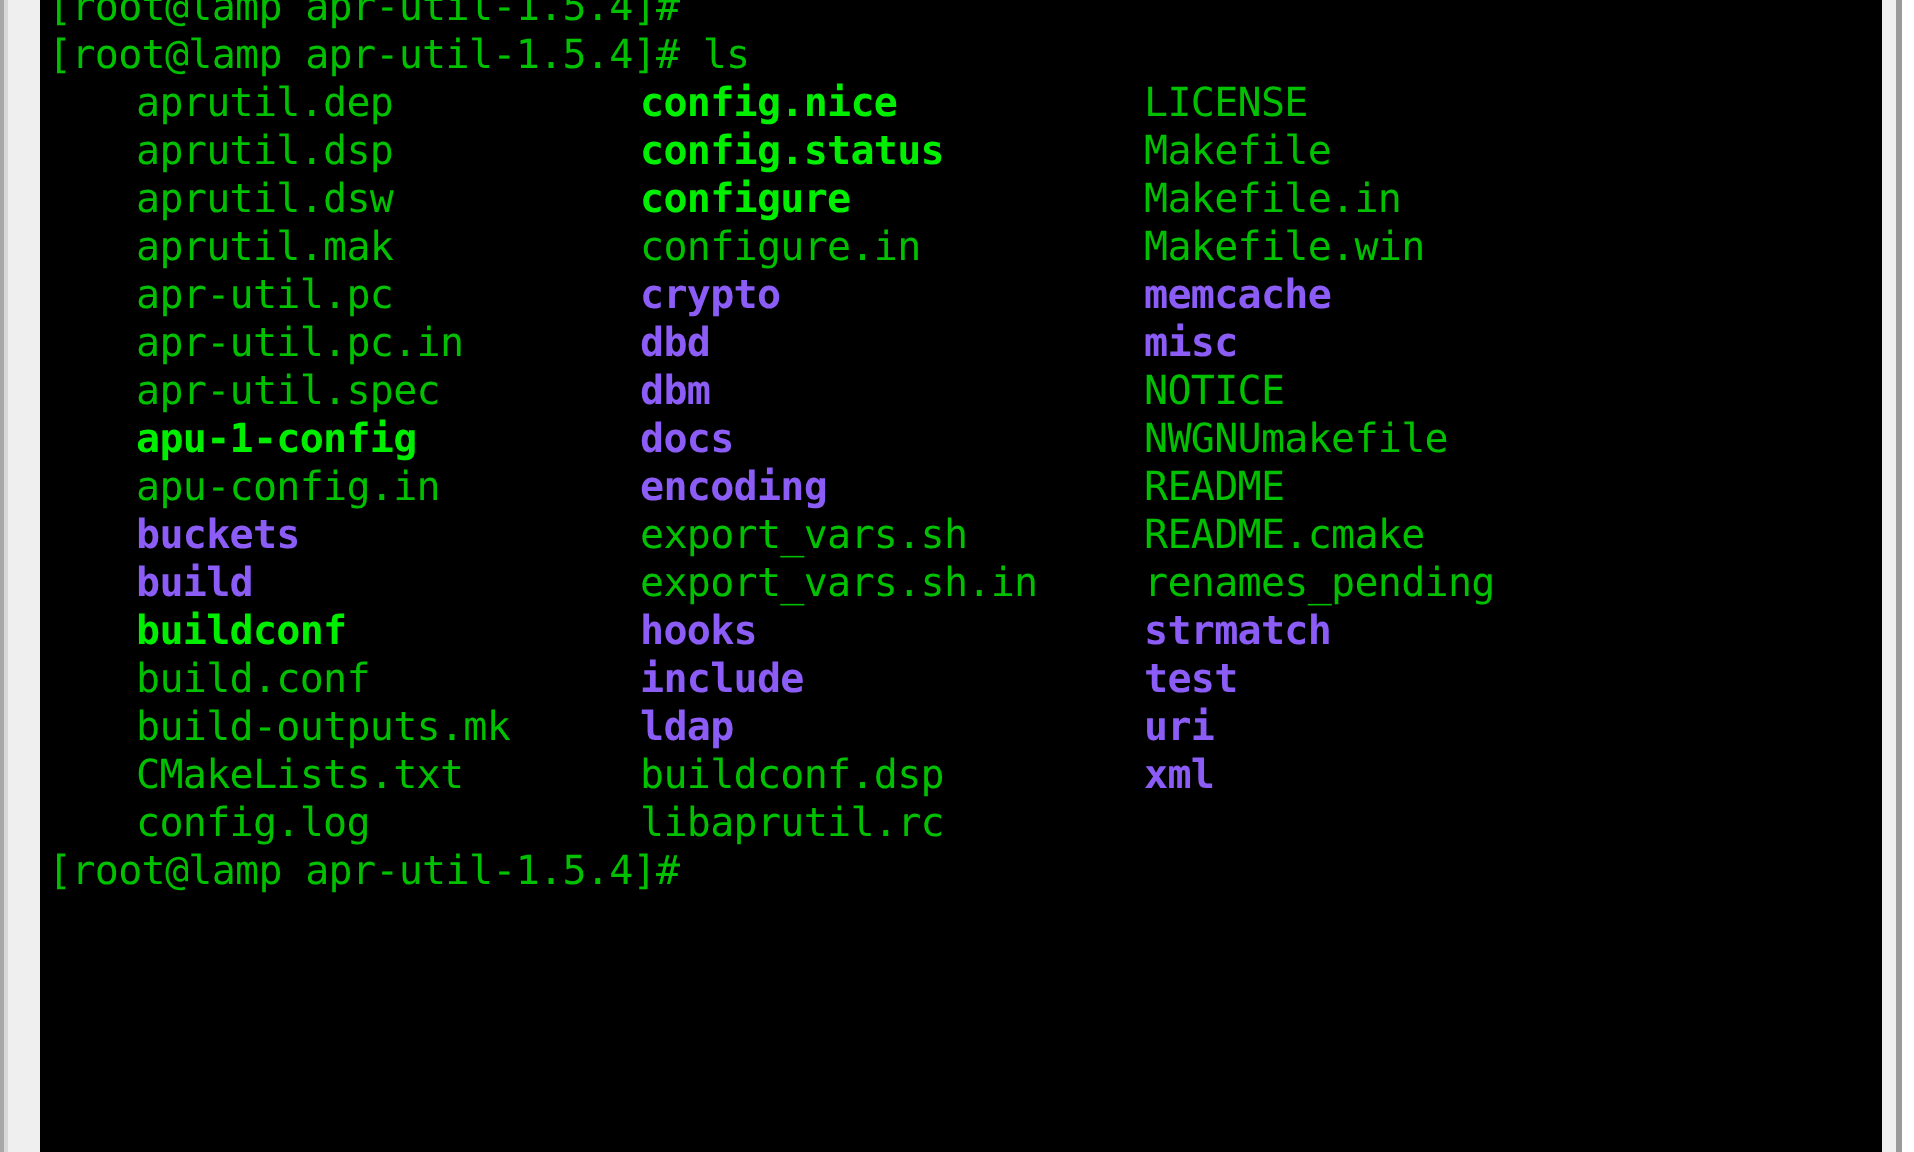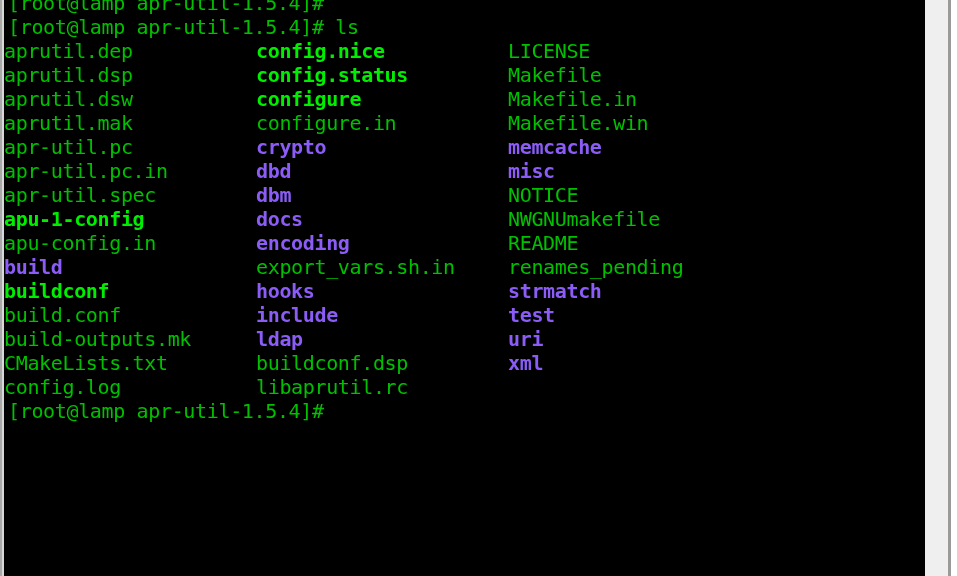--- a/index.html
+++ b/index.html
@@ -37,21 +37,21 @@
     position: absolute;
     top: 0;
     left: 0;
     width: 4px;
     height: 576px;
     background: linear-gradient(to right, #a8a8a8 0px, #a8a8a8 2px, #d8d8d8 2px, #d8d8d8 4px);
   }
   #terminal {
     position: absolute;
     top: 0;
-    left: 4px;
+    left: 20px;
     width: 921px;
     height: 576px;
     background: #000000;
     overflow: hidden;
   }
   .term-inner {
     position: absolute;
     top: -9px;
     left: 0;
     padding: 0;
@@ -66,21 +66,21 @@
     color: #00c000;
   }
   .line .cell {
     display: inline-block;
     width: 252px;
     vertical-align: top;
     overflow: visible;
   }
   .line .cell:last-child { width: auto; }
   .prompt-line { color: #00c000; padding-left: 4px; }
-  .ls-line { padding-left: 0; }
+  .ls-line { padding-left: 0; margin-left: 48px; }
 
   
   .f-file { color: #00c000; font-weight: normal; }
   .f-exec { color: #00ee00; font-weight: bold; }
   .f-dir  { color: #8b5cf6; font-weight: bold; }
 </style>
 </head>
 <body>
 
 <div id="screen" style="background: rgb(239, 239, 239);">
@@ -93,20 +93,21 @@
         <div class="line prompt-line">[root@lamp apr-util-1.5.4]# ls</div>
         <div class="line ls-line"><span class="cell f-file">aprutil.dep       </span><span class="cell f-exec">config.nice       </span><span class="cell f-file">LICENSE</span></div>
         <div class="line ls-line"><span class="cell f-file">aprutil.dsp       </span><span class="cell f-exec">config.status     </span><span class="cell f-file">Makefile</span></div>
         <div class="line ls-line"><span class="cell f-file">aprutil.dsw       </span><span class="cell f-exec">configure         </span><span class="cell f-file">Makefile.in</span></div>
         <div class="line ls-line"><span class="cell f-file">aprutil.mak       </span><span class="cell f-file">configure.in      </span><span class="cell f-file">Makefile.win</span></div>
         <div class="line ls-line"><span class="cell f-file">apr-util.pc       </span><span class="cell f-dir">crypto            </span><span class="cell f-dir">memcache</span></div>
         <div class="line ls-line"><span class="cell f-file">apr-util.pc.in    </span><span class="cell f-dir">dbd               </span><span class="cell f-dir">misc</span></div>
         <div class="line ls-line"><span class="cell f-file">apr-util.spec     </span><span class="cell f-dir">dbm               </span><span class="cell f-file">NOTICE</span></div>
         <div class="line ls-line"><span class="cell f-exec">apu-1-config      </span><span class="cell f-dir">docs              </span><span class="cell f-file">NWGNUmakefile</span></div>
         <div class="line ls-line"><span class="cell f-file">apu-config.in     </span><span class="cell f-dir">encoding          </span><span class="cell f-file">README</span></div>
+        <div class="line ls-line"><span class="cell f-dir">buckets           </span><span class="cell f-file">export_vars.sh    </span><span class="cell f-file">README.cmake</span></div>
         <div class="line ls-line"><span class="cell f-dir">build             </span><span class="cell f-file">export_vars.sh.in </span><span class="cell f-file">renames_pending</span></div>
         <div class="line ls-line"><span class="cell f-exec">buildconf         </span><span class="cell f-dir">hooks             </span><span class="cell f-dir">strmatch</span></div>
         <div class="line ls-line"><span class="cell f-file">build.conf        </span><span class="cell f-dir">include           </span><span class="cell f-dir">test</span></div>
         <div class="line ls-line"><span class="cell f-file">build-outputs.mk  </span><span class="cell f-dir">ldap              </span><span class="cell f-dir">uri</span></div>
         <div class="line ls-line"><span class="cell f-file">CMakeLists.txt    </span><span class="cell f-file">buildconf.dsp    </span><span class="cell f-dir">xml</span></div>
         <div class="line ls-line"><span class="cell f-file">config.log        </span><span class="cell f-file">libaprutil.rc     </span></div>
         <div class="line prompt-line">[root@lamp apr-util-1.5.4]#</div>
       </div>
   </div>
 

